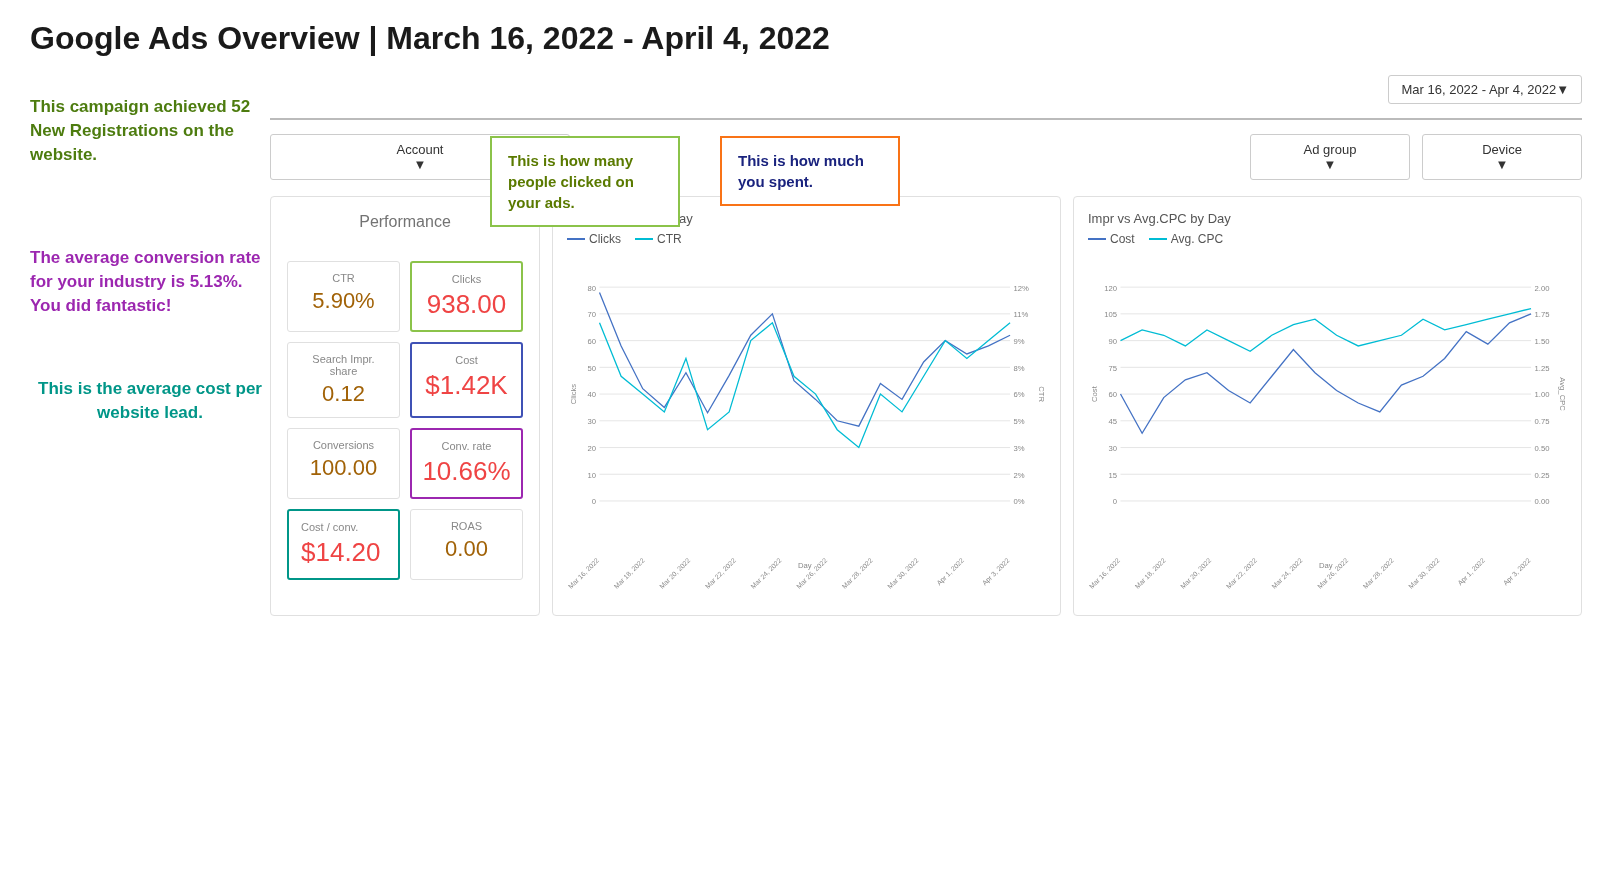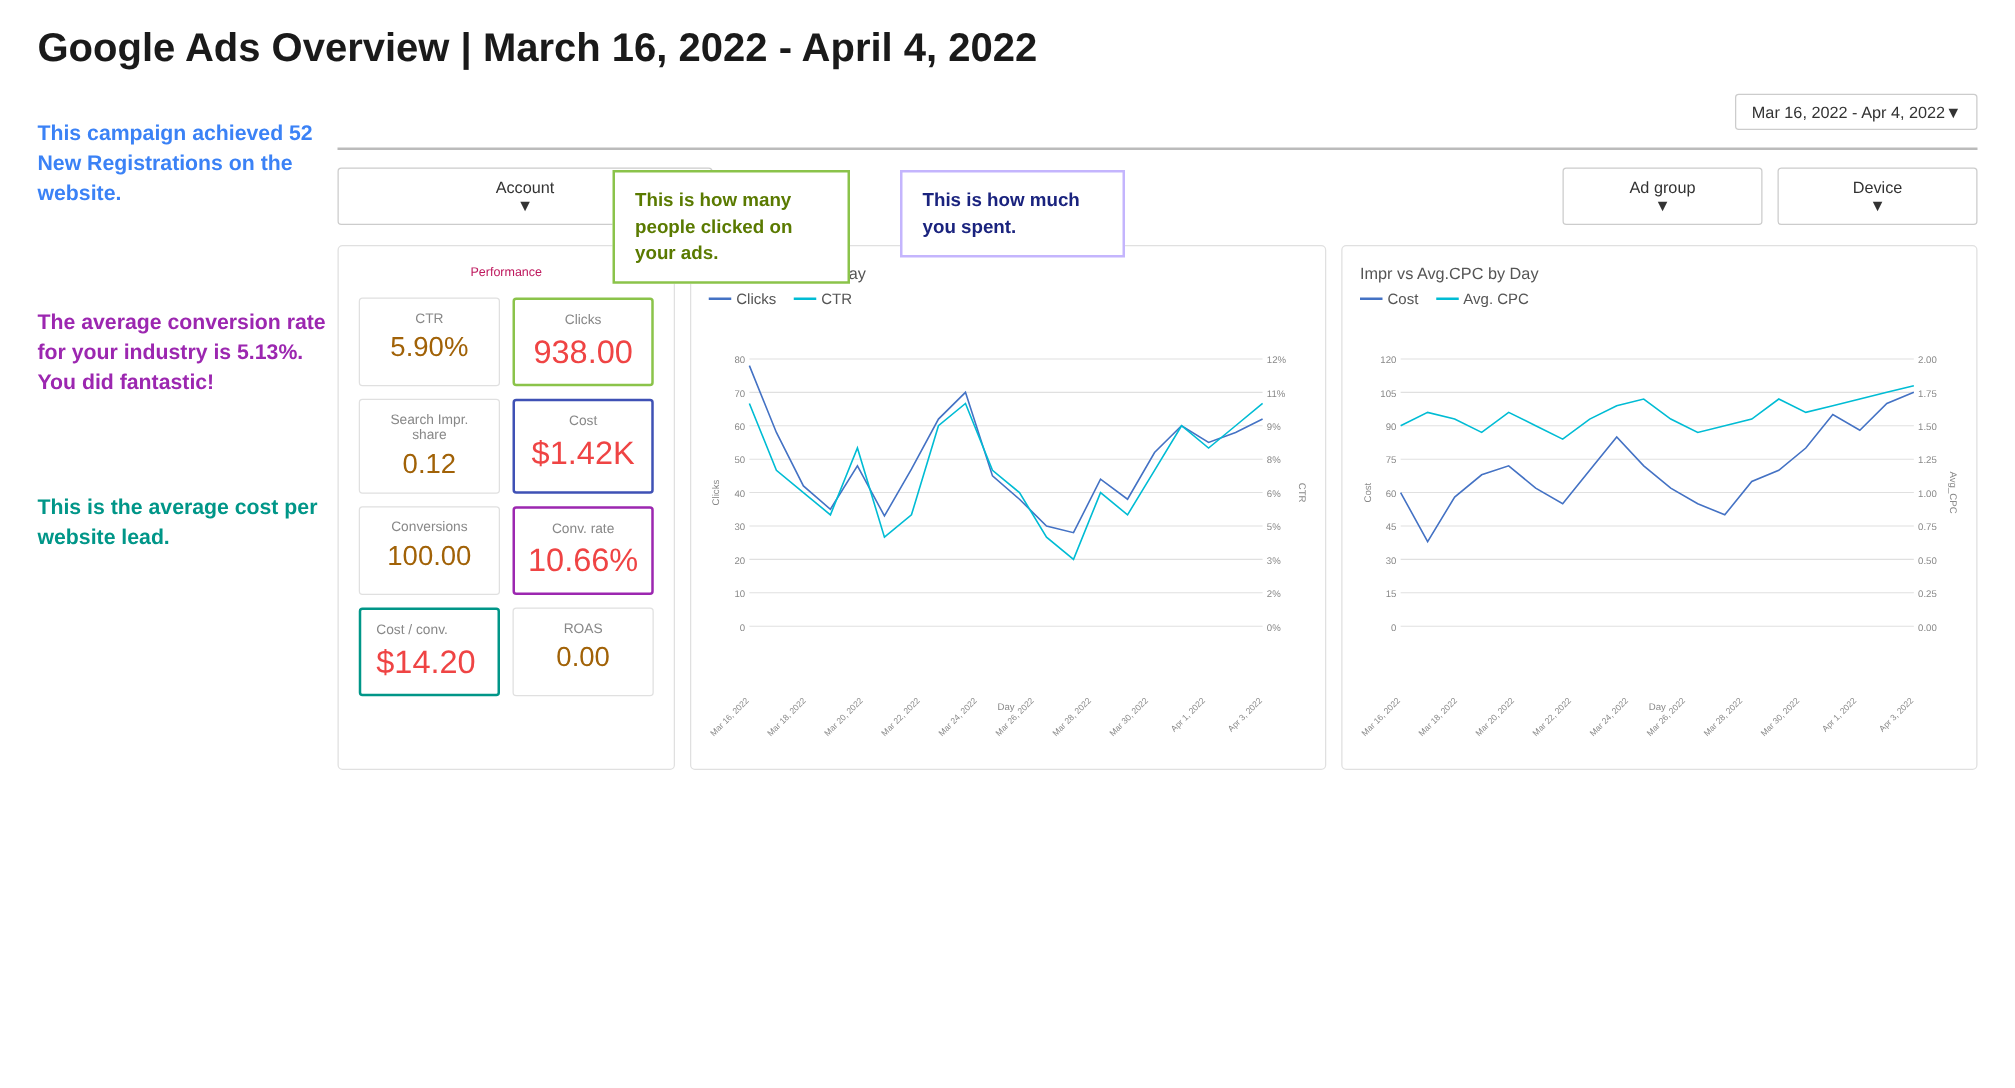--- a/index.html
+++ b/index.html
@@ -6,40 +6,40 @@
     body { background: #fff; font-family: Arial, sans-serif; width: 1612px; min-height: 870px; overflow: hidden; }
 
     .page { padding: 20px 30px; }
 
     .page-title { font-size: 32px; font-weight: 900; color: #1a1a1a; margin-bottom: 18px; }
 
     .main-layout { display: flex; flex-direction: row; gap: 0; }
 
     .left-annotations { width: 240px; flex-shrink: 0; padding-top: 20px; }
 
-    .annotation-cyan { color: #3b82f6; font-weight: 700; font-size: 17px; line-height: 1.4; margin-bottom: 12px; }
+    .annotation-cyan { color: #4d7c0f; font-weight: 700; font-size: 17px; line-height: 1.4; margin-bottom: 12px; }
     .annotation-purple { color: #9c27b0; font-weight: 700; font-size: 17px; line-height: 1.4; margin-bottom: 12px; margin-top: 80px; }
-    .annotation-teal { color: #009688; font-weight: 700; font-size: 17px; line-height: 1.4; margin-top: 76px; }
+    .annotation-teal { color: #009688; font-weight: 700; font-size: 17px; line-height: 1.4; margin-top: 59px; text-align: center; }
 
     .right-content { flex: 1; }
 
     .top-controls { display: flex; align-items: center; gap: 16px; margin-bottom: 14px; justify-content: flex-end; }
 
     .date-range-selector { border: 1px solid #ccc; padding: 6px 12px; font-size: 13px; color: #333; background: #fff; border-radius: 3px; min-width: 180px; display: flex; justify-content: space-between; cursor: pointer; }
 
     .controls-row { display: flex; gap: 12px; margin-bottom: 16px; }
     .dropdown { border: 1px solid #ccc; padding: 7px 12px; font-size: 13px; color: #333; background: #fff; border-radius: 3px; min-width: 160px; display: flex; justify-content: space-between; align-items: center; cursor: pointer; flex-direction: column; }
     .dropdown-lg { min-width: 300px; }
     .dropdown-spacer { flex: 1; }
 
     .charts-area { display: flex; gap: 12px; }
 
     
     .performance-panel { background: #fff; border: 1px solid #e0e0e0; border-radius: 4px; padding: 16px; width: 270px; flex-shrink: 0; }
-    .perf-title { font-size: 10px; color: #be185d; text-align: center; margin-bottom: 14px; font-weight: 400; }
+    .perf-title { font-size: 16px; color: #737373; text-align: center; margin-bottom: 30px; font-weight: 400; }
 
     .perf-grid { display: grid; grid-template-columns: 1fr 1fr; gap: 10px; }
 
     .perf-cell { border: 1px solid #e0e0e0; border-radius: 3px; padding: 10px 12px; text-align: center; }
     .perf-cell-highlighted-green { border: 2px solid #8bc34a; border-radius: 3px; padding: 10px 12px; text-align: center; }
     .perf-cell-highlighted-blue { border: 2px solid #3f51b5; border-radius: 3px; padding: 10px 12px; text-align: center; }
     .perf-cell-highlighted-purple { border: 2px solid #9c27b0; border-radius: 3px; padding: 10px 0; text-align: center; }
     .perf-cell-highlighted-teal { border: 2px solid #009688; border-radius: 3px; padding: 10px 12px; }
 
     .perf-label { font-size: 11px; color: #888; margin-bottom: 4px; }
@@ -257,20 +257,20 @@
               </svg>
           </div>
         </div>
 
       </div>
 
       <div style="position:relative;">
         <div style="position:absolute; top:-480px; left:220px; z-index:10; border:2px solid #8bc34a; background:#fff; padding:12px 16px; font-size:15px; font-weight:700; color:#5a7a00; max-width:190px; line-height:1.4;">
           <span>This is how many people clicked on your ads.</span>
         </div>
-        <div style="position:absolute; top:-480px; left:450px; z-index:10; border:2px solid #c4b5fd; background:#fff; padding:12px 16px; font-size:15px; font-weight:700; color:#1a237e; max-width:180px; line-height:1.4;">
+        <div style="position:absolute; top:-480px; left:450px; z-index:10; border:2px solid #f97316; background:#fff; padding:12px 16px; font-size:15px; font-weight:700; color:#1a237e; max-width:180px; line-height:1.4;">
           <span>This is how much you spent.</span>
         </div>
       </div>
 
     </div>
   </div>
 </div>
 
 </body></html>

